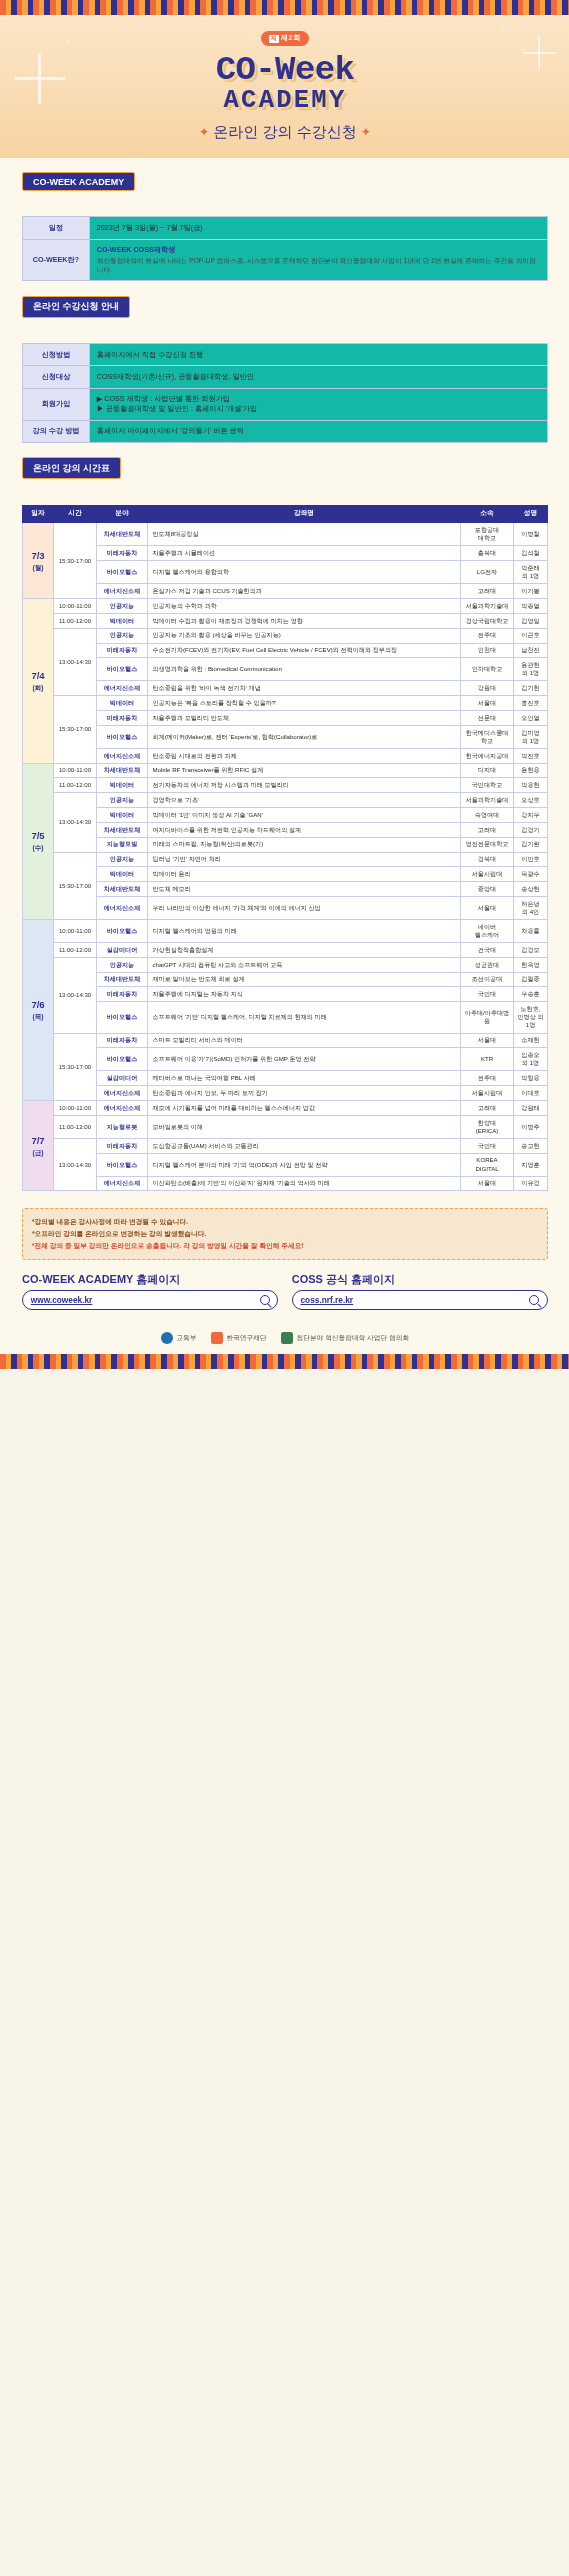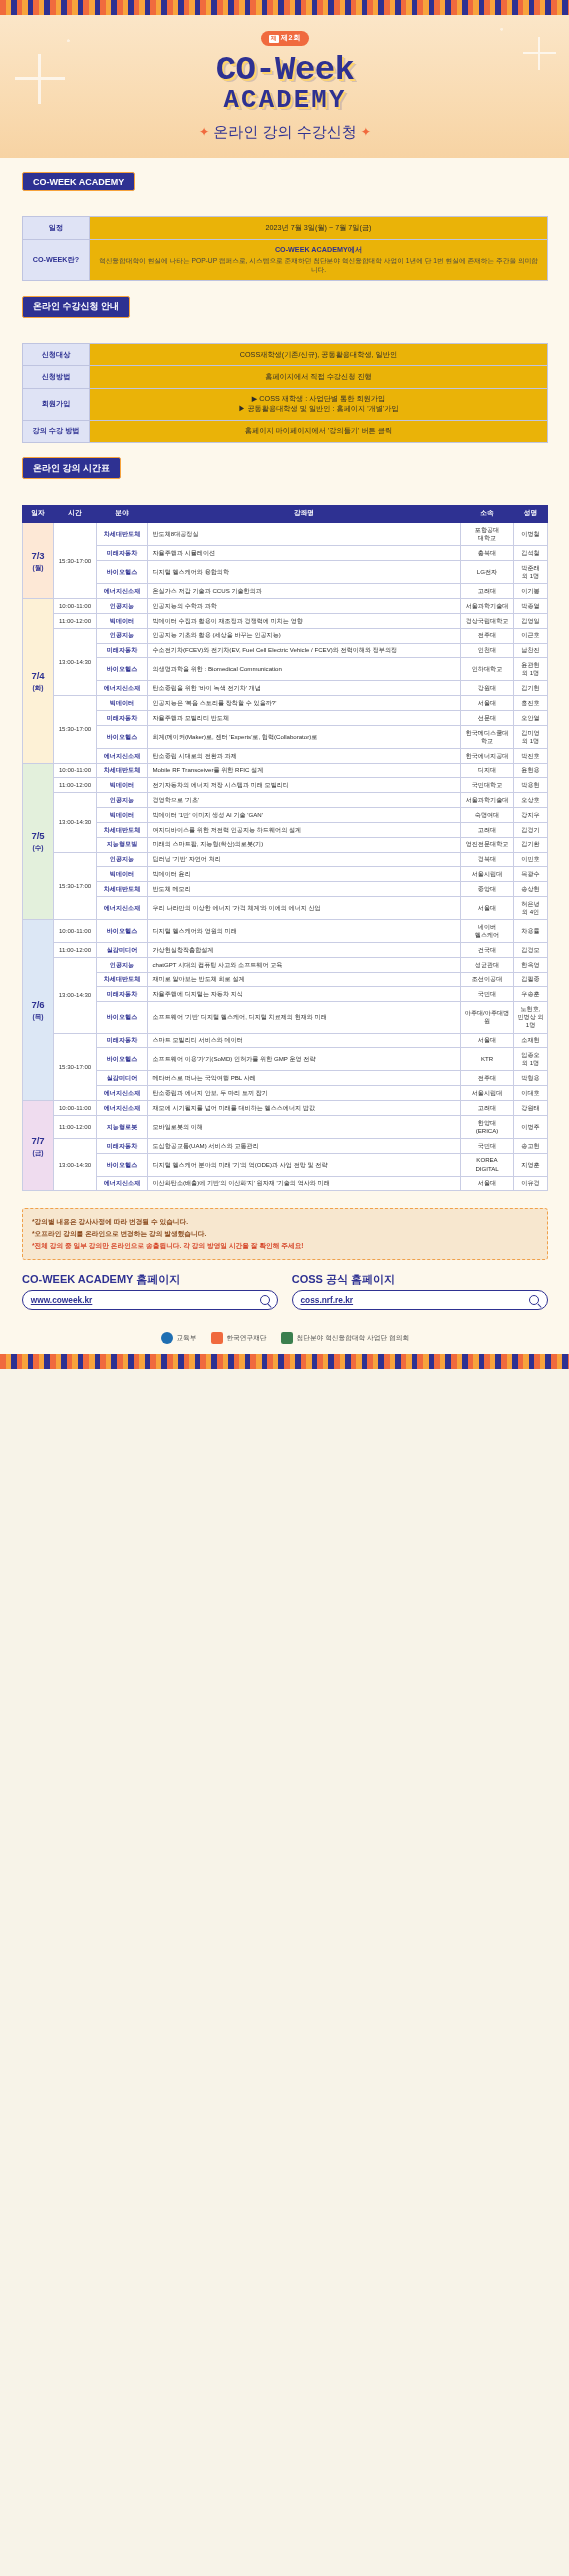--- a/index.html
+++ b/index.html
@@ -108,22 +108,21 @@
     padding: 3.3px 10px;
     margin: 14.5px 0 5.6px;
     border: 1.1px solid #f7a33c;
   }
   table { border-collapse: collapse; width: 100%; margin-top: 20px; }
   .info-tb td {
     border: 0.6px solid #bfc4e0;
     padding: 5.6px 6.7px;
     font-size: 7.2px;
     vertical-align: middle;
-    background: #eab308;
-    text-align: center;
+    background: #14b8a6;
   }
   .info-tb td.key {
     width: 67px;
     background: #dfe3f5;
     color: #2e3192;
     font-weight: bold;
     text-align: center;
   }
   .info-tb td .b { color:#2e3192; font-weight:bold; }
   .info-tb td .small { font-size: 6.7px; color:#444; display:block; margin-top:1.7px;}
@@ -232,38 +231,38 @@
     <div class="sec-title">CO-WEEK ACADEMY</div>
     <table class="info-tb">
       <tbody>
           <tr>
         <td class="key">일정</td>
         <td>2023년 7월 3일(월) ~ 7월 7일(금)</td>
       </tr>
       <tr>
         <td class="key">CO-WEEK란?</td>
         <td>
-          <span class="b">CO-WEEK ACADEMY에서</span>
+          <span class="b">CO-WEEK COSS재학생</span>
           <span class="small">혁신융합대학이 현실에 나타는 POP-UP 캠퍼스로, 시스템으로 준재하던 첨단분야 혁신융합대학 사업이 1년에 단 1번 현실에 존재하는 주간을 의미합니다.</span>
         </td>
       </tr>
     </tbody>
       </table>
 
     
     <div class="sec-title">온라인 수강신청 안내</div>
     <table class="info-tb">
       <tbody>
           <tr>
+        <td class="key">신청방법</td>
+        <td>홈페이지에서 직접 수강신청 진행</td>
+      </tr>
+      <tr>
         <td class="key">신청대상</td>
         <td>COSS재학생(기존/신규), 공동활용대학생, 일반인</td>
-      </tr>
-      <tr>
-        <td class="key">신청방법</td>
-        <td>홈페이지에서 직접 수강신청 진행</td>
       </tr>
       <tr>
         <td class="key">회원가입</td>
         <td style="white-space:pre-line">▶ COSS 재학생 : 사업단별 통한 회원가입
 ▶ 공동활용대학생 및 일반인 : 홈페이지 '개별'가입</td>
       </tr>
       <tr>
         <td class="key">강의 수강 방법</td>
         <td>홈페이지 마이페이지에서 '강의들기' 버튼 클릭</td>
       </tr>

